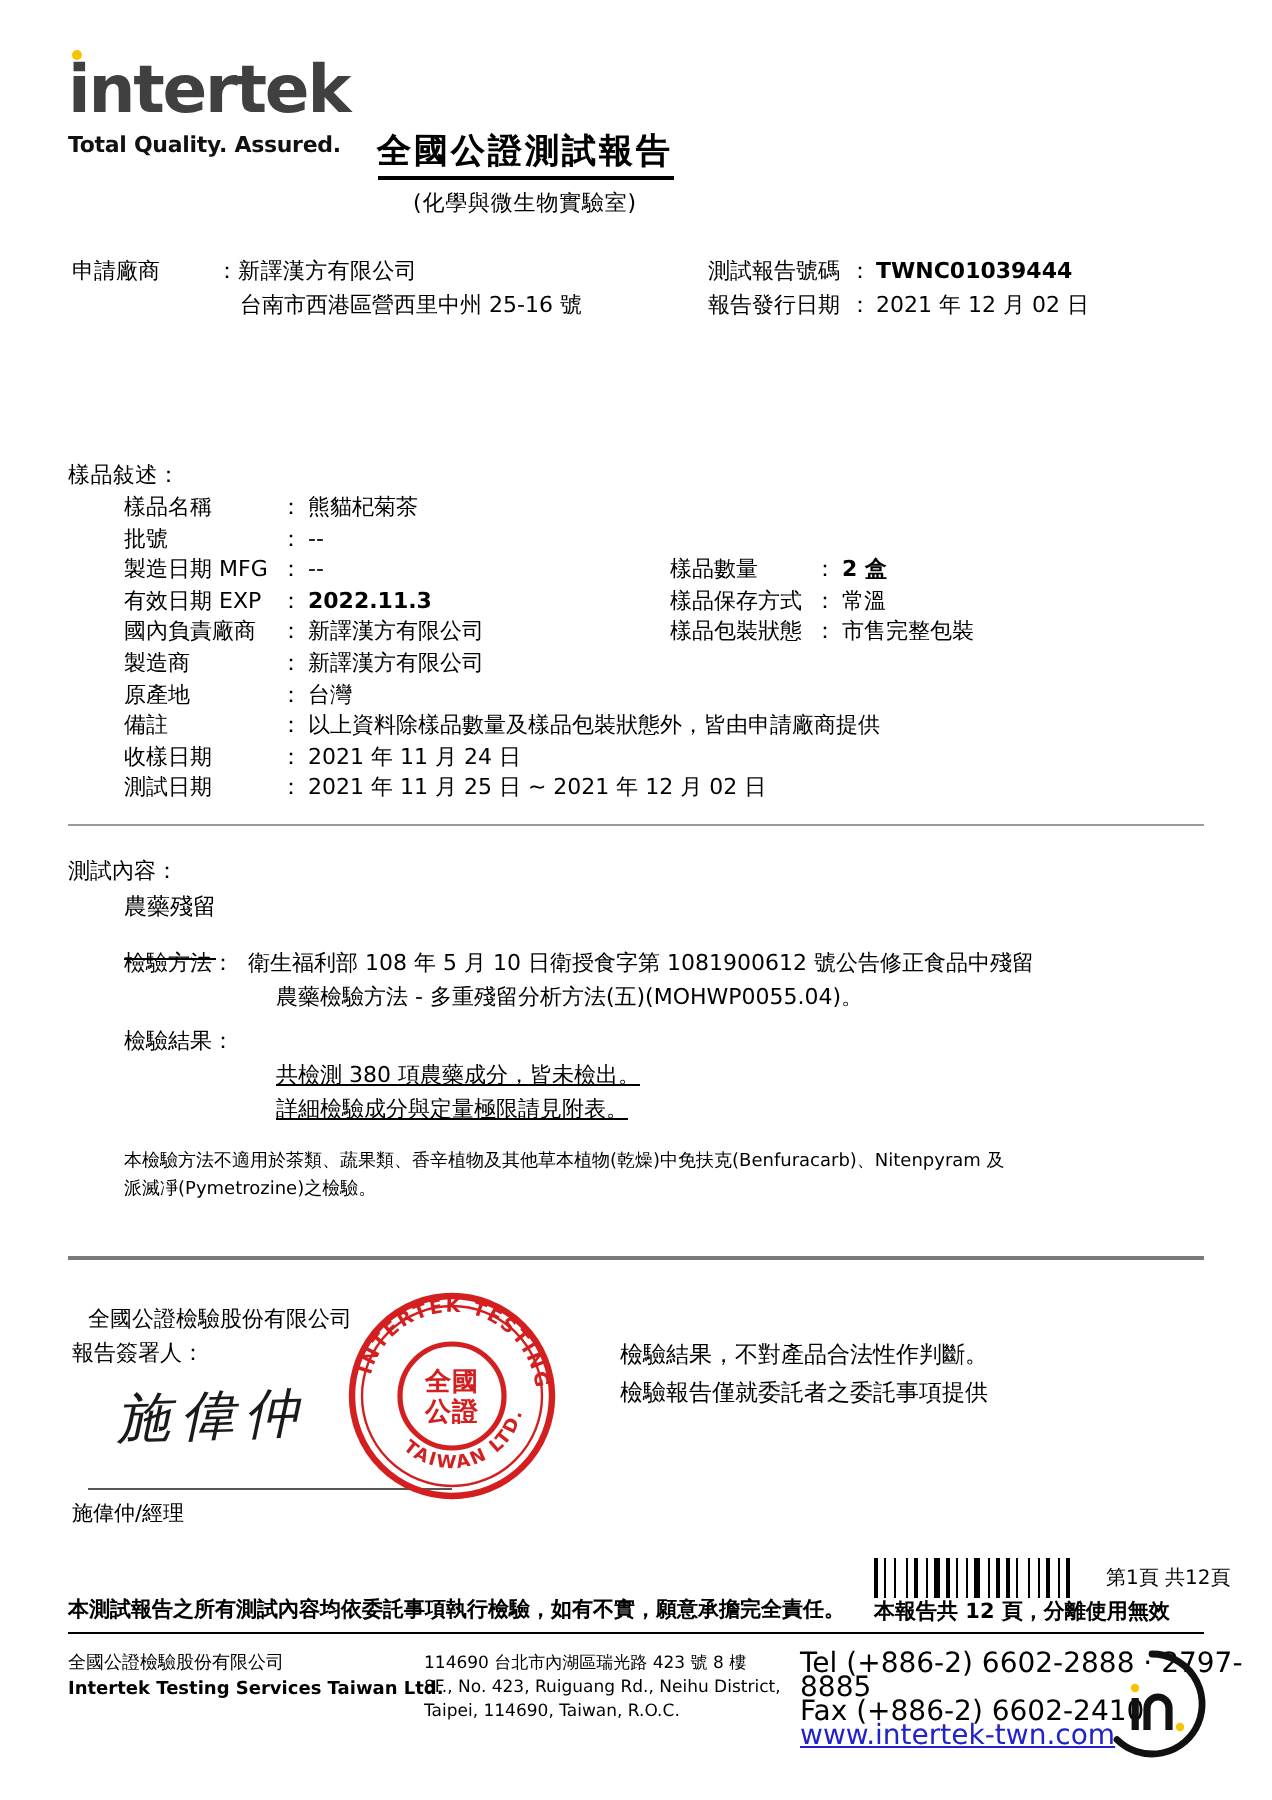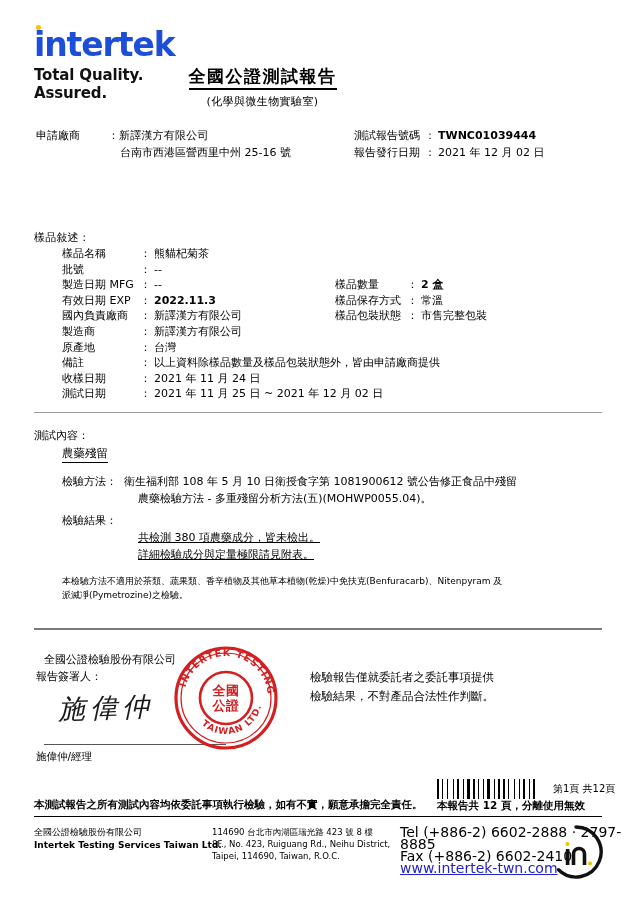--- a/index.html
+++ b/index.html
@@ -25,35 +25,35 @@
     left: 34px;
     top: 28px;
     width: 180px;
   }
   .logo-word {
     font-family: "DejaVu Sans", sans-serif;
     font-size: 33px;
     font-weight: bold;
     letter-spacing: -1.1px;
     line-height: 1;
-    color: #1d4ed8;
+    color: #404040;
     position: relative;
     display: inline-block;
   }
   .logo-dot {
     position: absolute;
     width: 5px;
     height: 5px;
     border-radius: 50%;
     background: #f5c400;
     left: 2px;
     top: -3px;
   }
   .logo-tag {
-    font-size: 15px;
+    font-size: 11px;
     font-weight: bold;
     color: #111;
     margin-top: 5px;
     letter-spacing: -0.15px;
   }
 
   
   .title-block {
     position: absolute;
     left: 0;
@@ -159,21 +159,21 @@
     left: 34px;
     top: 428px;
     font-size: 11px;
   }
   .test-item {
     position: absolute;
     left: 62px;
     top: 446px;
     font-size: 11.5px;
     border-bottom: 1px solid #000;
-    padding-bottom: 1px;
+    padding-bottom: 18px;
   }
 
   .method-block {
     position: absolute;
     left: 62px;
     top: 473px;
     font-size: 11px;
     line-height: 17px;
     width: 545px;
   }
@@ -425,22 +425,22 @@
 
   <div class="hr-double" style="top:628px;"></div>
 
   <div class="sig-company">全國公證檢驗股份有限公司</div>
   <div class="sig-label">報告簽署人：</div>
   <div class="sig-hand">施偉仲</div>
   <div class="sig-line"></div>
   <div class="sig-name">施偉仲/經理</div>
 
   <div class="sig-note">
+    <div>檢驗結果，不對產品合法性作判斷。</div>
     <div>檢驗報告僅就委託者之委託事項提供</div>
-    <div>檢驗結果，不對產品合法性作判斷。</div>
   </div>
 
   <div class="seal">
     <svg width="108" height="108" viewBox="0 0 108 108">
       <defs>
         <path id="arcTop" d="M 54,54 m -42,0 a 42,42 0 1,1 84,0" fill="none"></path>
         <path id="arcBot" d="M 54,54 m -36,0 a 36,36 0 1,0 72,0" fill="none"></path>
       </defs>
       <circle cx="54" cy="54" r="50" fill="none" stroke="#d41f20" stroke-width="3.2"></circle>
       <circle cx="54" cy="54" r="45" fill="none" stroke="#d41f20" stroke-width="1.2"></circle>

